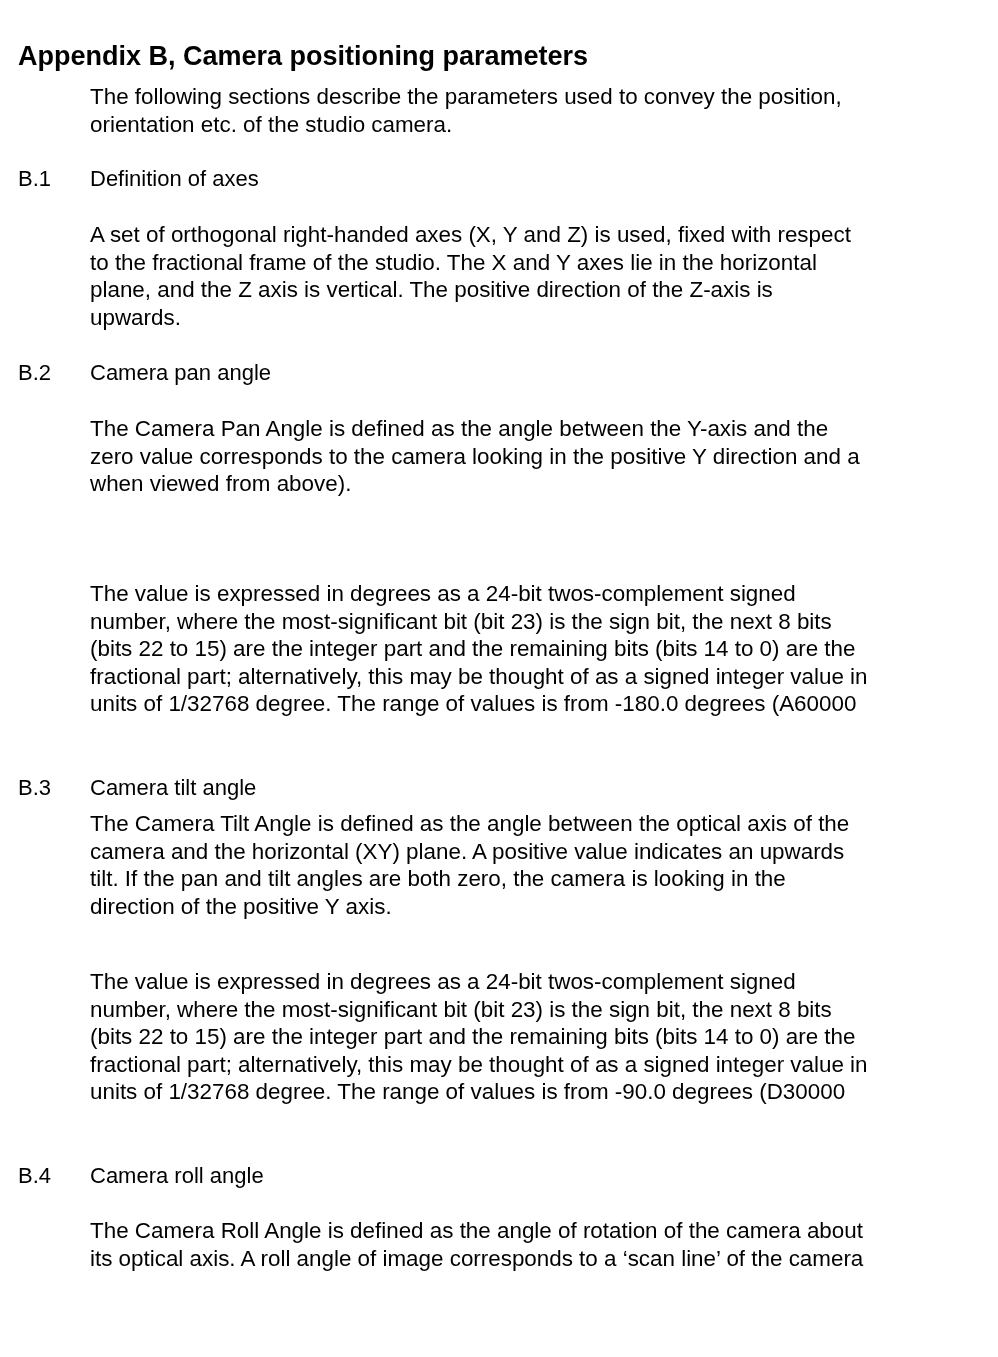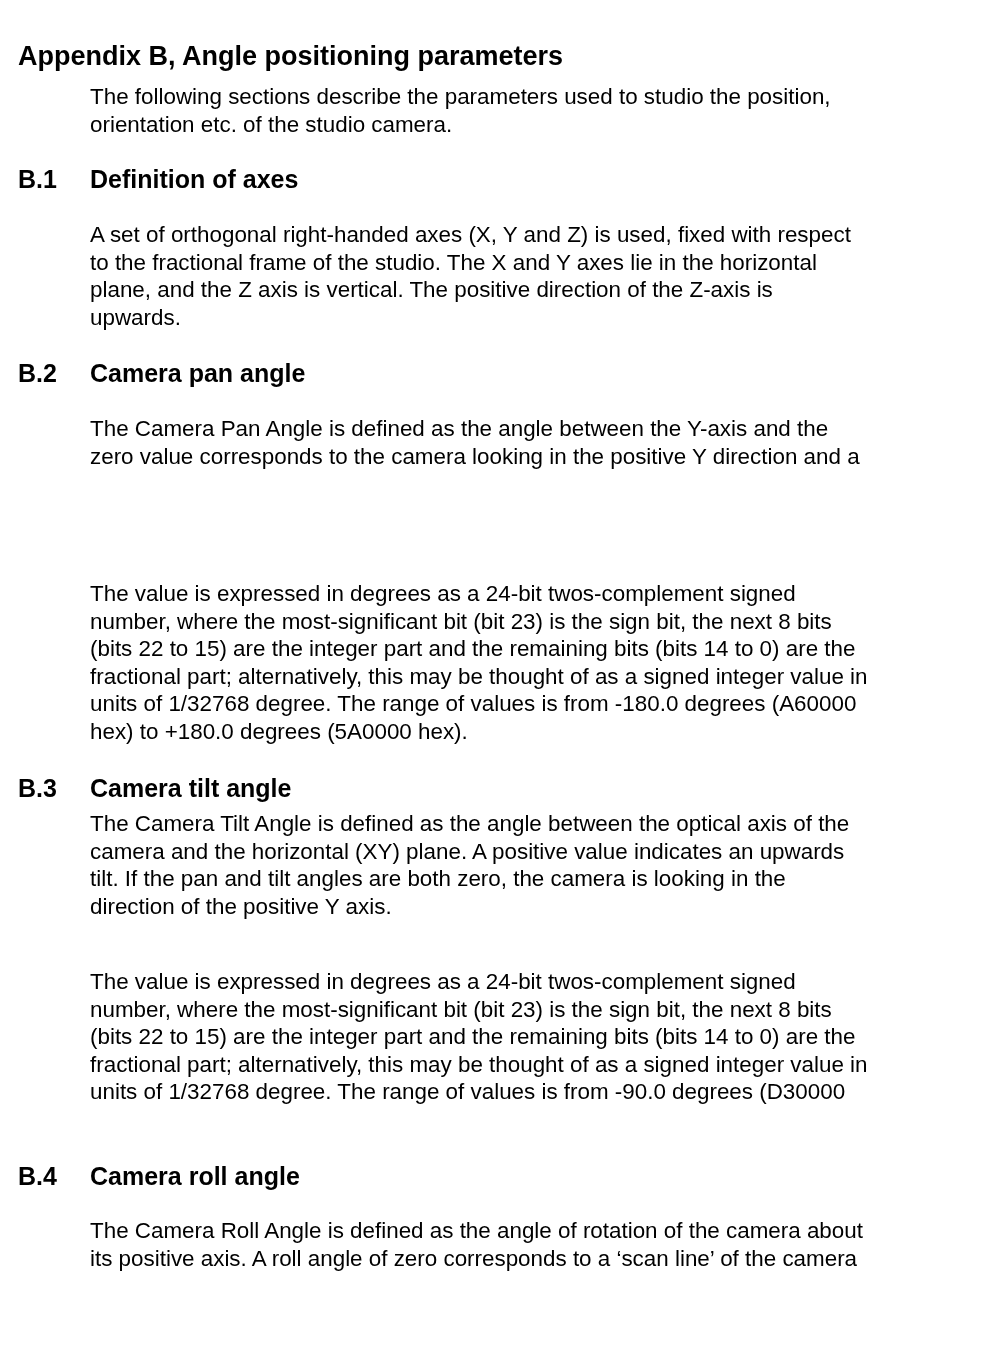--- a/index.html
+++ b/index.html
@@ -31,64 +31,64 @@
       font-size: 22.4px;
       line-height: 27.6px;
     }
     .para .line {
       display: block;
       white-space: nowrap;
     }
     .section-heading {
       position: absolute;
       left: 18px;
-      font-size: 25px;
-      font-weight: bold;
+      font-size: 22px;
+      font-weight: normal;
       line-height: 28px;
       white-space: nowrap;
     }
     .section-heading .num {
       display: inline-block;
       width: 72px;
     }
   </style>
 </head>
 <body>
 
-<h1 class="page-title">Appendix B, Angle positioning parameters</h1>
+<h1 class="page-title">Appendix B, Camera positioning parameters</h1>
 
 <div class="para" style="top:83px">
-  <span class="line">The following sections describe the parameters used to studio the position,</span>
+  <span class="line">The following sections describe the parameters used to convey the position,</span>
   <span class="line">orientation etc. of the studio camera.</span>
 </div>
 
 <div class="section-heading" style="top:165px">
   <span class="num">B.1</span><span>Definition of axes</span>
 </div>
 <div class="para" style="top:221px">
   <span class="line">A set of orthogonal right-handed axes (X, Y and Z) is used, fixed with respect</span>
   <span class="line">to the fractional frame of the studio.  The X and Y axes lie in the horizontal</span>
   <span class="line">plane, and the Z axis is vertical.  The positive direction of the Z-axis is</span>
   <span class="line">upwards.</span>
 </div>
 
 <div class="section-heading" style="top:359px">
   <span class="num">B.2</span><span>Camera pan angle</span>
 </div>
 <div class="para" style="top:415px">
   <span class="line">The Camera Pan Angle is defined as the angle between the Y-axis and the</span>
   <span class="line">zero value corresponds to the camera looking in the positive Y direction and a</span>
+  <span class="line">when viewed from above).</span>
 </div>
 <div class="para" style="top:580px">
   <span class="line">The value is expressed in degrees as a 24-bit twos-complement signed</span>
   <span class="line">number, where the most-significant bit (bit 23) is the sign bit, the next 8 bits</span>
   <span class="line">(bits 22 to 15) are the integer part and the remaining bits (bits 14 to 0) are the</span>
   <span class="line">fractional part; alternatively, this may be thought of as a signed integer value in</span>
   <span class="line">units of 1/32768 degree.  The range of values is from -180.0 degrees (A60000</span>
-  <span class="line">hex) to +180.0 degrees (5A0000 hex).</span>
 </div>
 
 <div class="section-heading" style="top:774px">
   <span class="num">B.3</span><span>Camera tilt angle</span>
 </div>
 <div class="para" style="top:810px">
   <span class="line">The Camera Tilt Angle is defined as the angle between the optical axis of the</span>
   <span class="line">camera and the horizontal (XY) plane.  A positive value indicates an upwards</span>
   <span class="line">tilt.  If the pan and tilt angles are both zero, the camera is looking in the</span>
   <span class="line">direction of the positive Y axis.</span>
@@ -99,14 +99,14 @@
   <span class="line">(bits 22 to 15) are the integer part and the remaining bits (bits 14 to 0) are the</span>
   <span class="line">fractional part; alternatively, this may be thought of as a signed integer value in</span>
   <span class="line">units of 1/32768 degree.  The range of values is from -90.0 degrees (D30000</span>
 </div>
 
 <div class="section-heading" style="top:1162px">
   <span class="num">B.4</span><span>Camera roll angle</span>
 </div>
 <div class="para" style="top:1217px">
   <span class="line">The Camera Roll Angle is defined as the angle of rotation of the camera about</span>
-  <span class="line">its positive axis. A roll angle of zero corresponds to a ‘scan line’ of the camera</span>
+  <span class="line">its optical axis. A roll angle of image corresponds to a ‘scan line’ of the camera</span>
 </div>
 
 </body></html>

